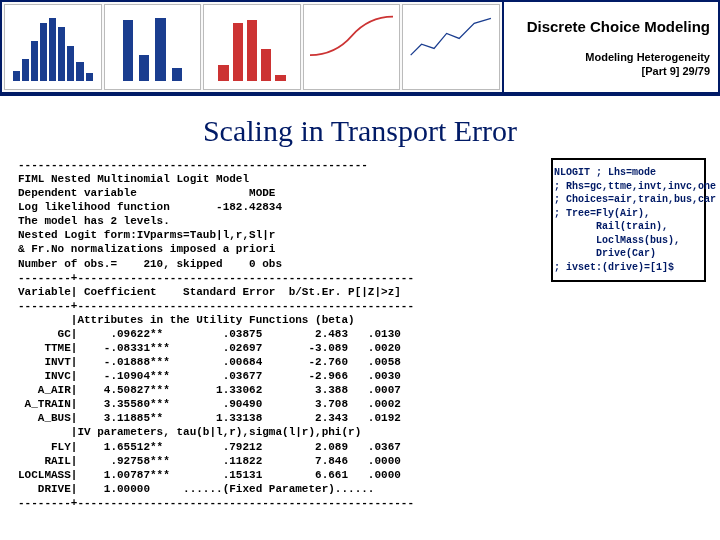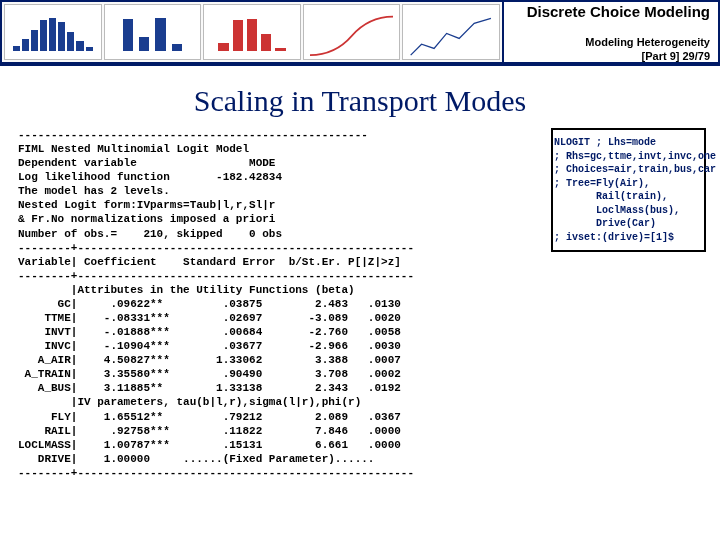--- a/index.html
+++ b/index.html
@@ -5,21 +5,21 @@
   * { box-sizing: border-box; margin: 0; padding: 0; }
   body {
     width: 720px;
     height: 540px;
     background: #fff;
     font-family: Arial, sans-serif;
     overflow: hidden;
   }
   .header {
     display: flex;
-    height: 66px;
+    height: 96px;
     border-bottom: 2px solid #001a66;
   }
   .header-charts {
     flex: 1;
     display: flex;
     gap: 2px;
     padding: 2px;
     border: 2px solid #001a66;
     border-right: none;
     background: #f9f9f9;
@@ -131,21 +131,21 @@
         </svg>
     </div>
   </div>
   <div class="header-title">
     <div class="t1">Discrete Choice Modeling</div>
     <div class="t2">Modeling Heterogeneity</div>
     <div class="t3">[Part 9]  29/79</div>
   </div>
 </div>
 
-<div class="main-title">Scaling in Transport Modes</div>
+<div class="main-title">Scaling in Transport Error</div>
 
 <div class="body-area">
   <div class="output">-----------------------------------------------------
 FIML Nested Multinomial Logit Model
 Dependent variable                 MODE
 Log likelihood function       -182.42834
 The model has 2 levels.
 Nested Logit form:IVparms=Taub|l,r,Sl|r
 &amp; Fr.No normalizations imposed a priori
 Number of obs.=    210, skipped    0 obs

